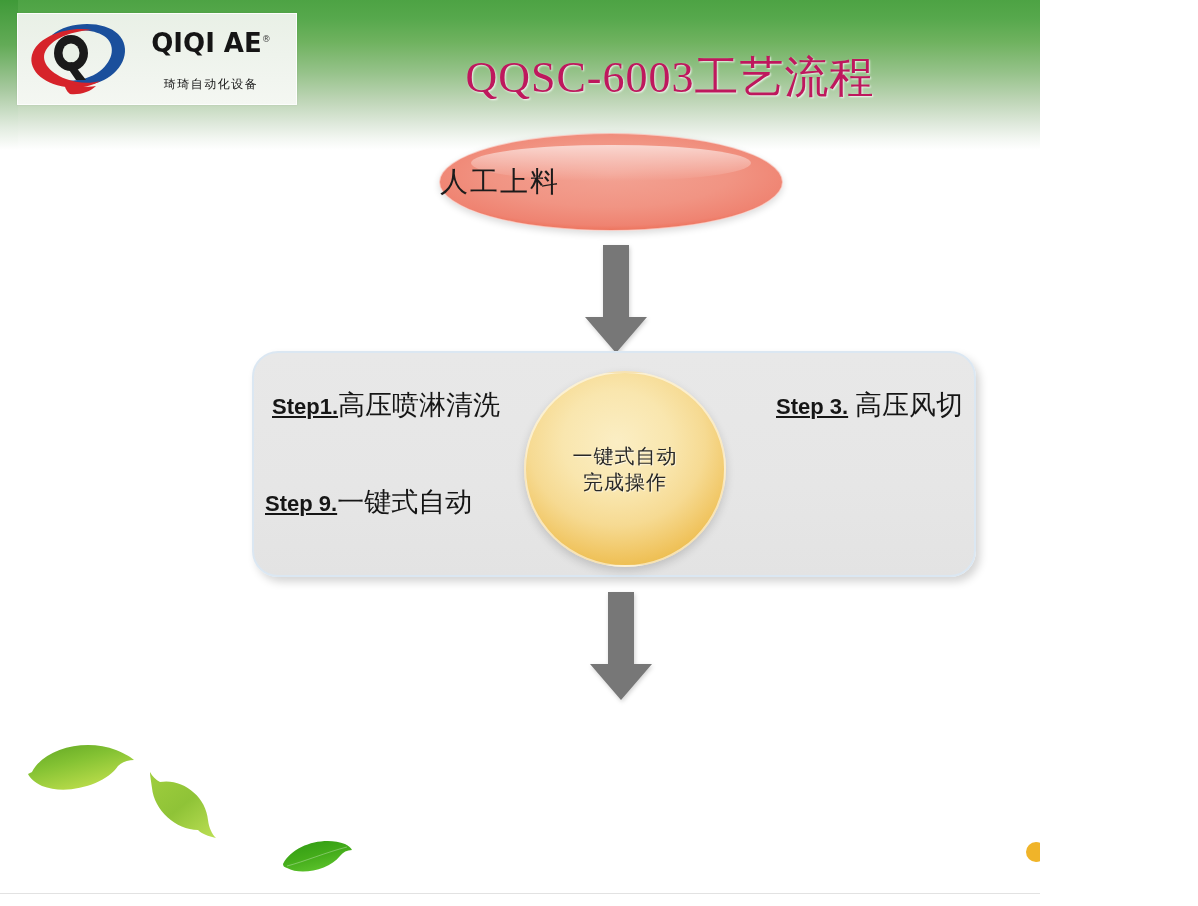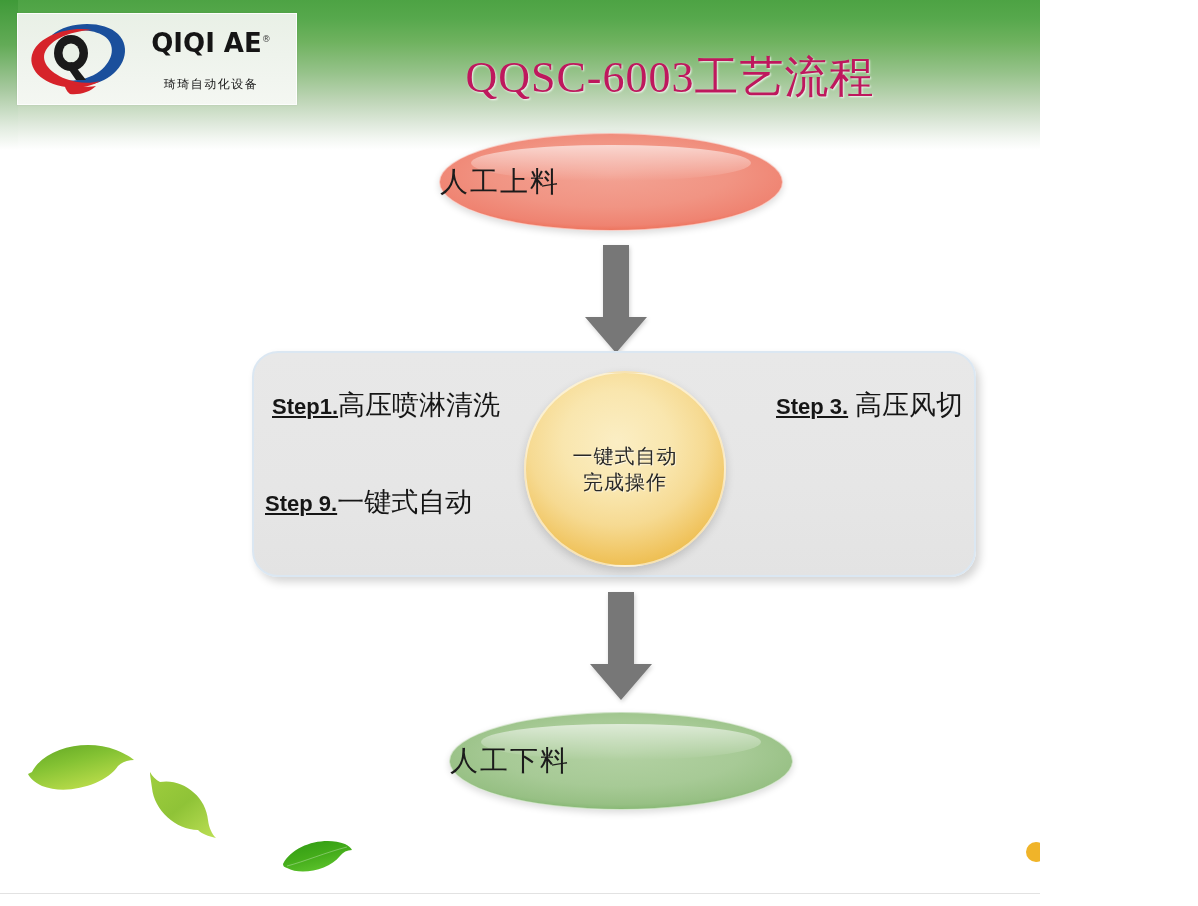--- a/index.html
+++ b/index.html
@@ -249,24 +249,20 @@
     <div class="cl">一键式自动</div>
     <div class="cl">完成操作</div>
   </div>
 
   <div class="arrow" id="arrow-2">
     <svg width="66" height="110" viewBox="0 0 66 110" xmlns="http://www.w3.org/2000/svg">
       <polygon points="20,0 46,0 46,72 64,72 33,108 2,72 20,72" fill="#777777"></polygon>
     </svg>
   </div>
 
-  <div class="ellipse" id="node-unload">
-    <span class="gloss"></span>
-    <span class="label">人工下料</span>
-  </div>
 
   <div class="leaf" id="leaf-1">
     <svg width="112" height="62" viewBox="0 0 112 62" xmlns="http://www.w3.org/2000/svg">
       <defs>
         <linearGradient id="lg1" x1="0" y1="0" x2="0.6" y2="1">
           <stop offset="0%" stop-color="#5fa523"></stop>
           <stop offset="45%" stop-color="#84c233"></stop>
           <stop offset="100%" stop-color="#bede4c"></stop>
         </linearGradient>
       </defs>

